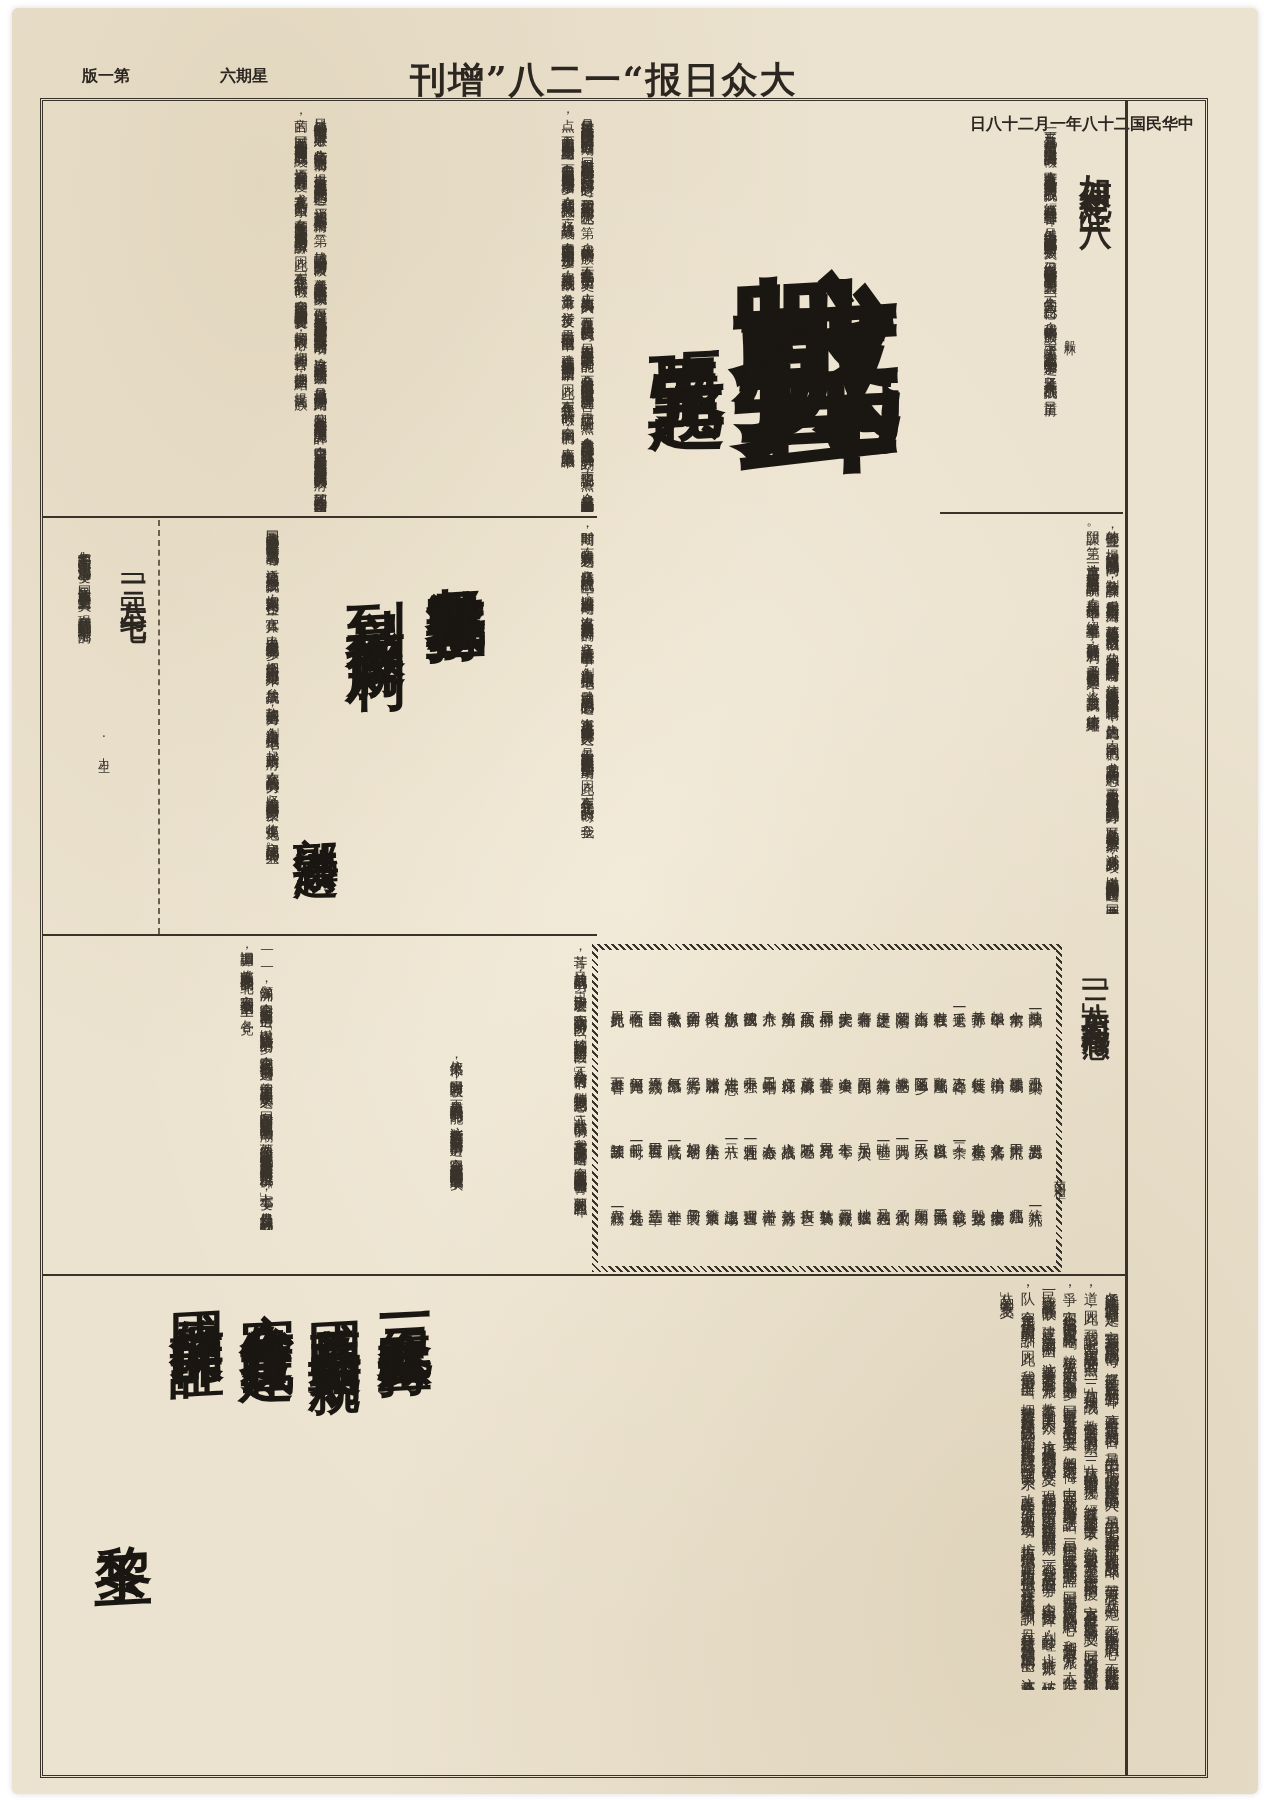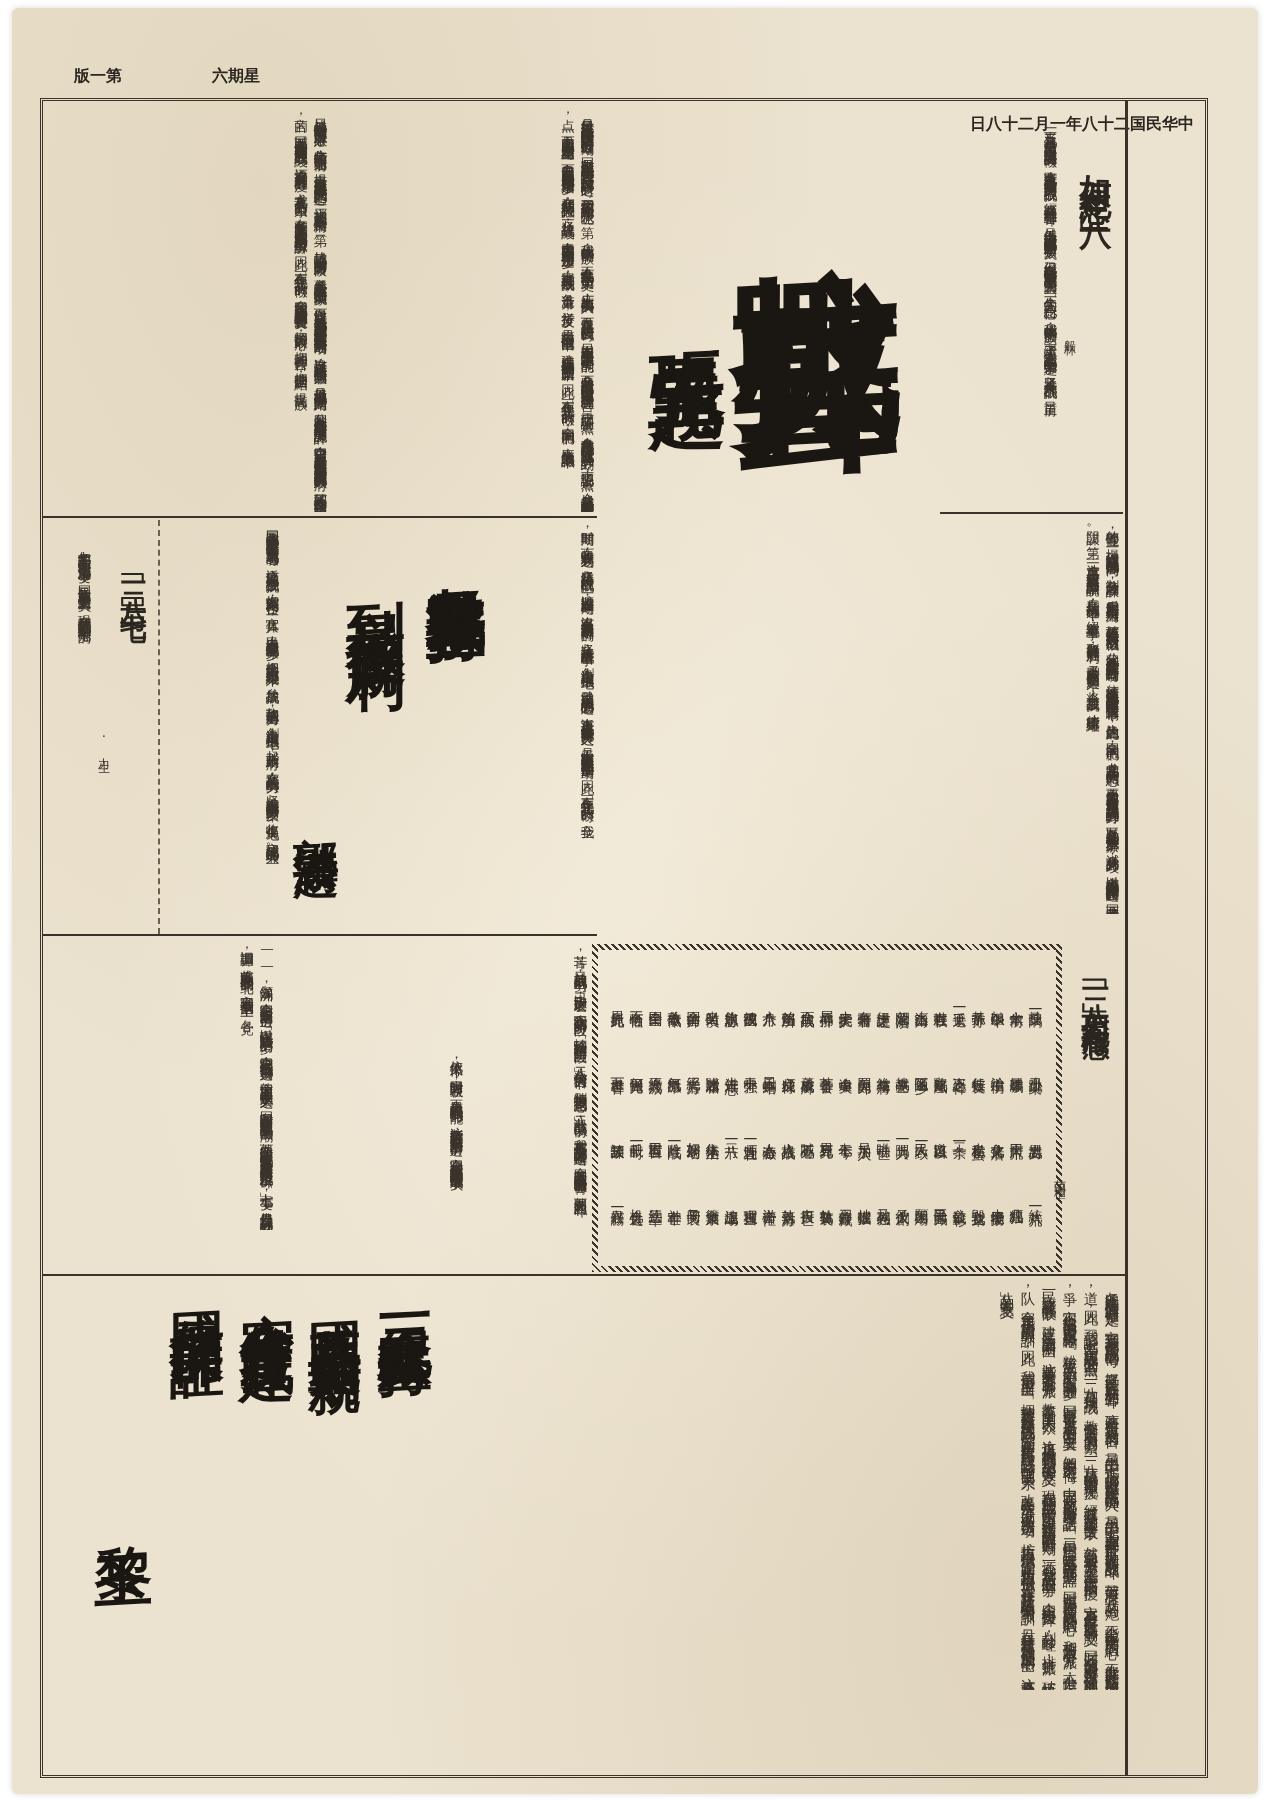--- a/index.html
+++ b/index.html
@@ -8,21 +8,21 @@
   .paper {
     position: absolute; left: 12px; top: 8px; width: 1246px; height: 1786px;
     background: #ebe2cf;
     background-image:
       radial-gradient(ellipse at 20% 10%, rgba(200,180,140,0.25), transparent 40%),
       radial-gradient(ellipse at 80% 90%, rgba(190,170,130,0.25), transparent 45%),
       radial-gradient(ellipse at 50% 50%, rgba(255,250,235,0.4), transparent 60%);
     border-radius: 6px;
     box-shadow: 0 0 6px rgba(0,0,0,0.15);
   }
-  .masthead { position: absolute; top: 56px; left: 32px; right: 40px; height: 40px; }
+  .masthead { position: absolute; top: 56px; left: 40px; right: 40px; height: 40px; }
   .masthead .mh { position: absolute; top: 0; font-weight: bold; color: #2b2620; }
   .mh-page { left: 42px; top: 10px !important; font-size: 16px; }
   .mh-day { left: 180px; top: 10px !important; font-size: 16px; }
   .mh-title { left: 370px; font-size: 36px; letter-spacing: 2px; }
   .mh-date { right: 30px; top: 10px !important; font-size: 16px; margin-top: 48px; }
 
   .frame {
     position: absolute; left: 40px; top: 98px; width: 1168px; height: 1680px;
     border: 3px double #3a332a;
   }
@@ -53,20 +53,21 @@
   .dashed-v { position: absolute; width: 0; border-left: 2px dashed #6a6050; }
 </style>
 </head>
 <body>
 
 <div class="paper"></div>
 
 <div class="masthead">
   <span class="mh mh-page" style="direction:rtl;unicode-bidi:bidi-override;">第一版</span>
   <span class="mh mh-day" style="direction:rtl;unicode-bidi:bidi-override;">星期六</span>
+  <span class="mh mh-title" style="direction:rtl;unicode-bidi:bidi-override;">大众日报“一二八”增刊</span>
   <span class="mh mh-date" style="direction:rtl;unicode-bidi:bidi-override;">中华民国二十八年一月二十八日</span>
 </div>
 
 <div class="frame"></div>
 
 <div class="vline" style="left:1125px;top:100px;width:3px;height:1676px;"></div>
 <div class="hline" style="left:42px;top:516px;width:555px;height:2px;"></div>
 <div class="hline" style="left:940px;top:512px;width:183px;height:2px;"></div>
 <div class="hline" style="left:42px;top:934px;width:555px;height:2px;"></div>
 <div class="hline" style="left:42px;top:1274px;width:1083px;height:2px;"></div>

